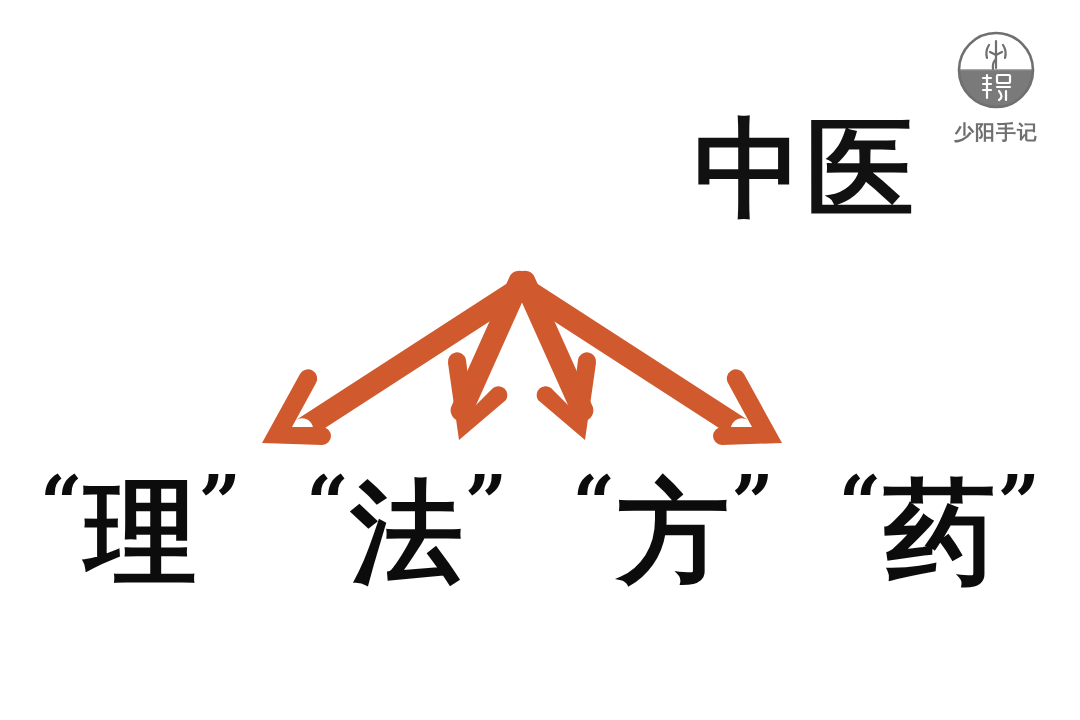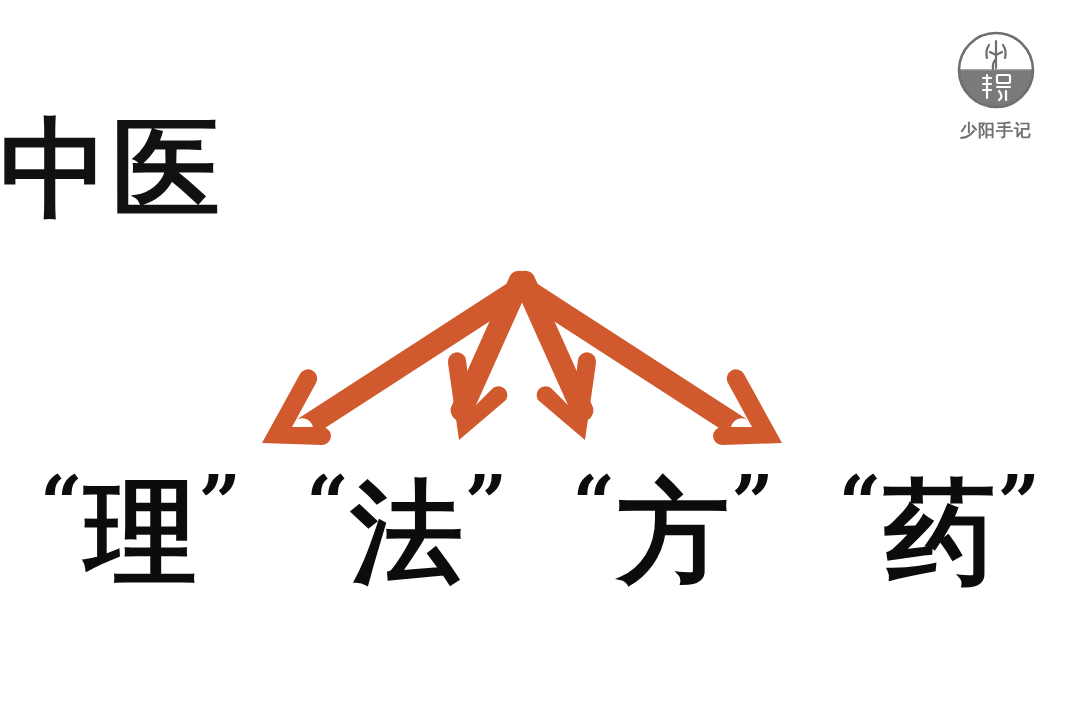--- a/index.html
+++ b/index.html
@@ -35,34 +35,34 @@
   }
   .brand-mark {
     position: relative;
     width: 84px;
     height: 84px;
     margin: 6px auto 0 auto;
   }
   .brand-caption {
     margin-top: 7px;
     font-family: "DejaVu Sans", "Liberation Sans", sans-serif;
-    font-size: 17px;
+    font-size: 20px;
     letter-spacing: 1px;
     color: #6f6f6f;
     font-weight: 700;
     white-space: nowrap;
   }
 
   
   .node-top {
     position: absolute;
     left: 0;
     top: 108px;
     width: 918px;
-    text-align: left;
+    text-align: right;
     font-size: 108px;
     line-height: 1.12;
     color: #111111;
     font-weight: 700;
     letter-spacing: 4px;
     font-family: "DejaVu Serif", "Liberation Serif", serif;
   }
 
   
   .arrows {

